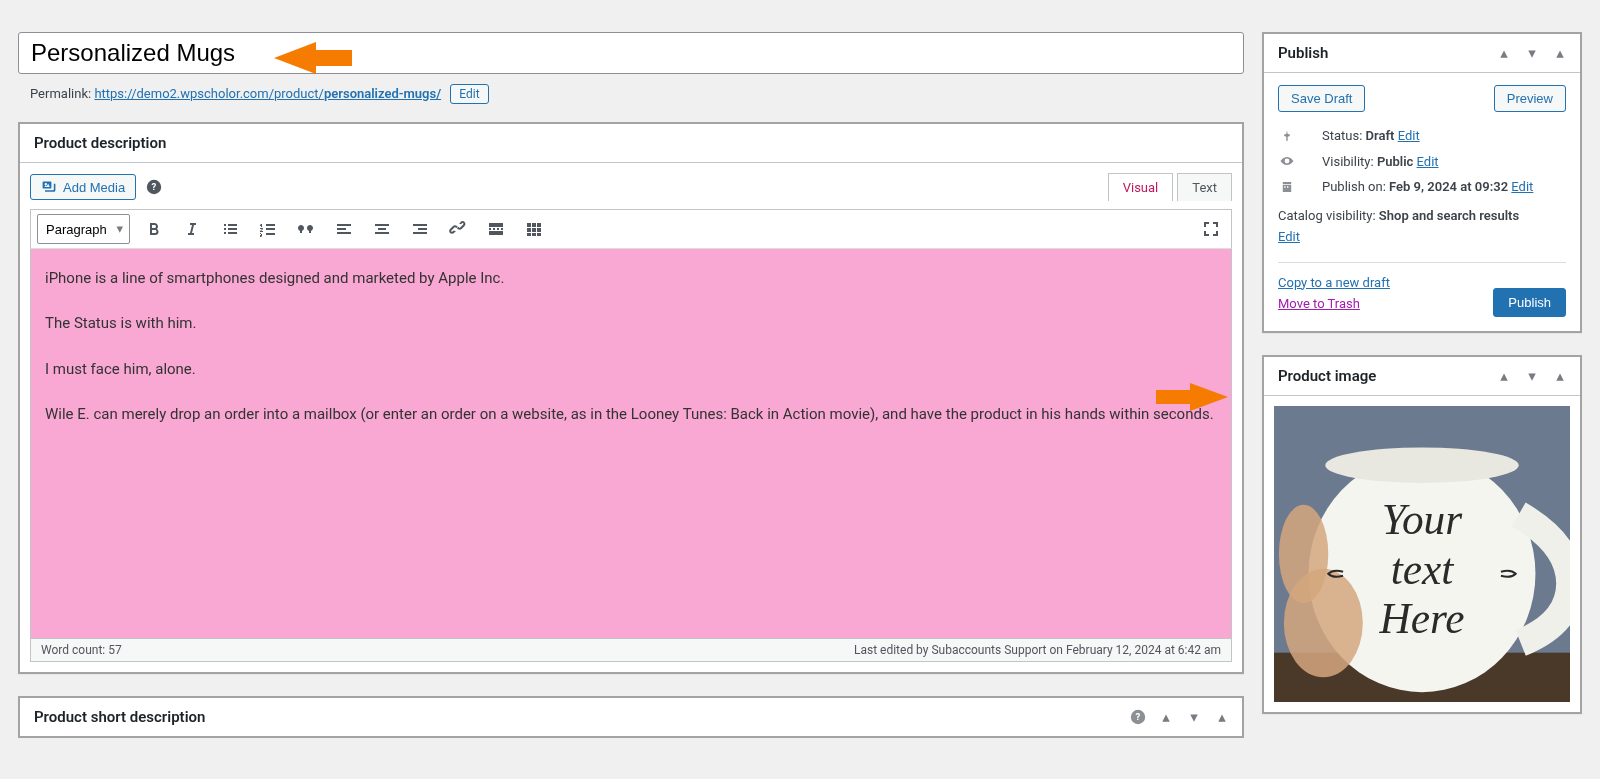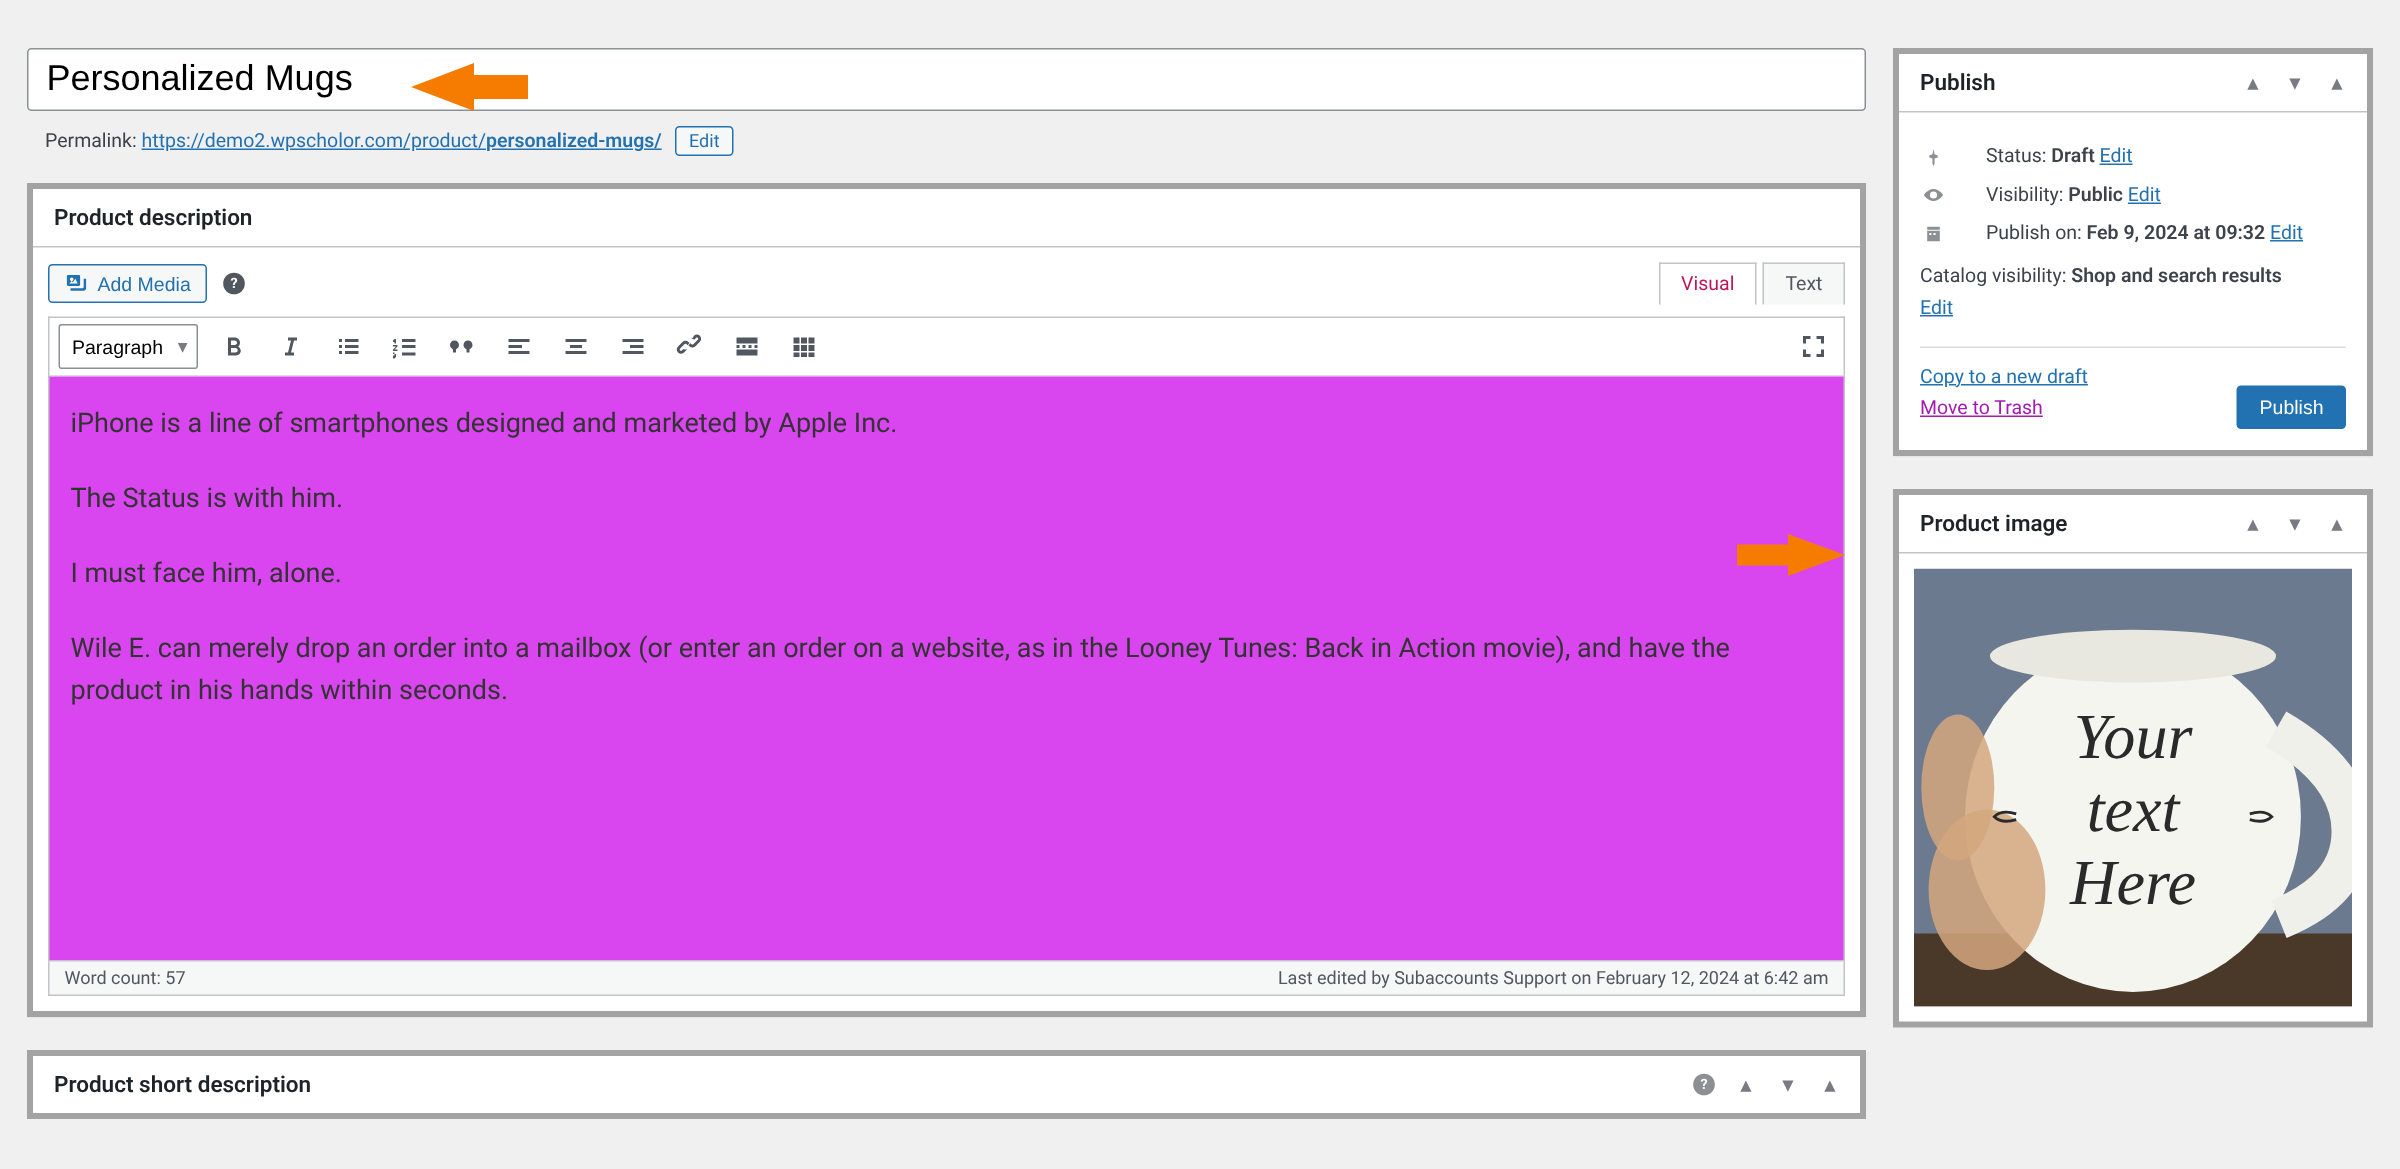--- a/index.html
+++ b/index.html
@@ -51,21 +51,21 @@
     border: 1px solid #2271b1;
     border-radius: 3px;
     color: #2271b1;
     background: #f6f7f7;
     margin-left: 6px;
     cursor: pointer;
   }
 
   .postbox {
     background: #fff;
-    border: 4px solid #a3a3a3;
+    border: 2px solid #a3a3a3;
     box-shadow: 0 1px 1px rgba(0,0,0,.04);
     margin-bottom: 22px;
     position: relative;
   }
   .postbox-header {
     display: flex;
     align-items: center;
     justify-content: space-between;
     border-bottom: 1px solid #c3c4c7;
   }
@@ -121,24 +121,24 @@
   }
   .format-wrap { position: relative; }
   .format-wrap::after { content: "▾"; position: absolute; right: 7px; top: 7px; color: #787c82; pointer-events: none; }
 
   .tb-btn { width: 28px; height: 28px; display: flex; align-items: center; justify-content: center; color: #50575e; cursor: pointer; border-radius: 2px; }
   .tb-fs { width: 28px; height: 28px; display: flex; align-items: center; justify-content: center; color: #50575e; cursor: pointer; }
 
   .editor-body {
     border: 1px solid #c3c4c7;
     border-top: none;
-    background: #d946ef;
+    background: #f9a8d4;
     min-height: 390px;
     padding: 18px 14px;
-    font-size: 18px;
+    font-size: 15px;
     color: #333;
   }
   .editor-body p { margin-bottom: 22px; line-height: 1.55; }
 
   .editor-status {
     display: flex; justify-content: space-between;
     border: 1px solid #c3c4c7; border-top: none;
     background: #f6f7f7;
     font-size: 12px; color: #50575e;
     padding: 4px 10px;
@@ -338,20 +338,24 @@
     <div class="postbox">
       <div class="postbox-header">
         <h2>Publish</h2>
         <div class="postbox-controls">
           <span>▴</span>
           <span>▾</span>
           <span>▴</span>
         </div>
       </div>
       <div class="inside">
+        <div class="topbtns">
+          <button class="btn-secondary">Save Draft</button>
+          <button class="btn-secondary">Preview</button>
+        </div>
 
         <div class="misc-row">
           <span class="icon">
               <svg width="14" height="14" viewBox="0 0 20 20">
                 <path fill="#8c8f94" d="M10 2l1 5 3 1v2l-3 1v5l-1 2-1-2v-5L6 10V8l3-1 1-5z"></path>
               </svg>
             </span>
           <span><span>Status:</span> <b>Draft</b> <a>Edit</a></span>
         </div>
         <div class="misc-row">

